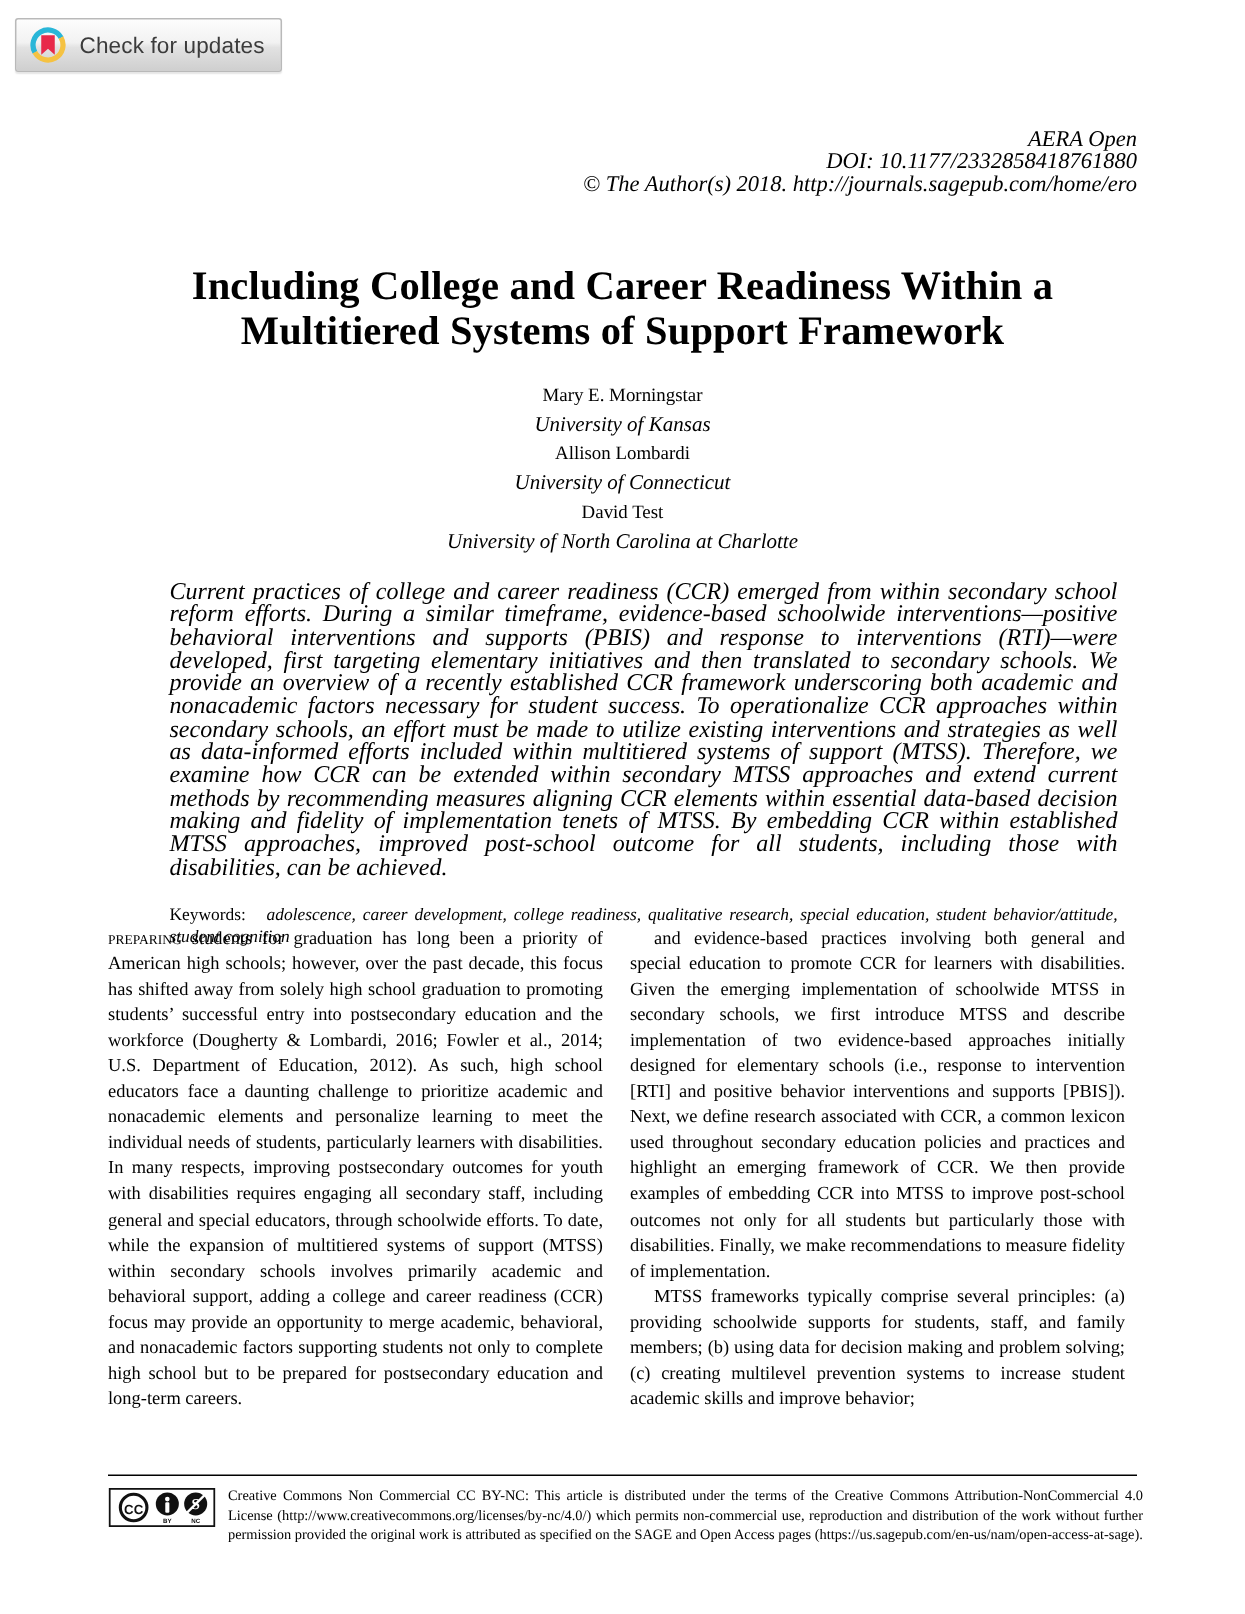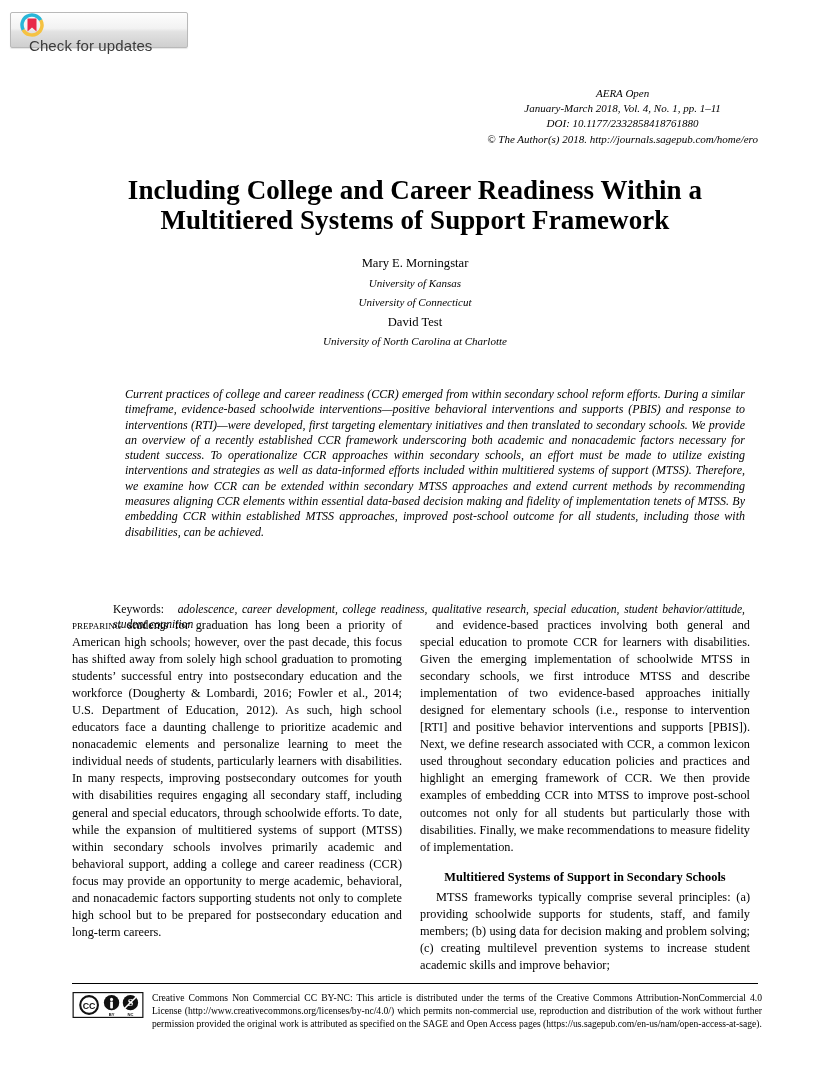--- a/index.html
+++ b/index.html
@@ -18,43 +18,42 @@
   .crossmark {
     position: absolute;
     left: 10px;
     top: 12px;
     width: 178px;
     height: 36px;
     background: linear-gradient(to bottom, #fdfdfd 0%, #f2f2f2 45%, #e2e2e2 55%, #cfcfcf 100%);
     border: 1px solid #b9b9b9;
     border-radius: 2px;
     display: flex;
-    align-items: flex-start;
+    align-items: center;
     padding-left: 9px;
     box-shadow: 0 1px 1px rgba(0,0,0,0.10);
-    flex-direction: column;
   }
   .crossmark-logo { width: 24px; height: 24px; flex: 0 0 auto; }
   .crossmark-label {
     font-family: "Liberation Sans", sans-serif;
     font-size: 15px;
     color: #3b3b3b;
     margin-left: 9px;
     letter-spacing: 0.1px;
     white-space: nowrap;
   }
 
   
   .journal-meta {
     position: absolute;
     right: 72px;
     top: 86px;
-    text-align: center;
+    text-align: right;
     font-style: italic;
-    font-size: 11px;
+    font-size: 15px;
     line-height: 15.2px;
     color: #000;
   }
 
   
   .title {
     position: absolute;
     left: 95px;
     right: 95px;
     top: 157px;
@@ -72,36 +71,35 @@
     right: 95px;
     top: 254px;
     text-align: center;
   }
   .author-name {
     font-size: 12.6px;
     font-weight: normal;
     line-height: 19.5px;
   }
   .author-affil {
-    font-size: 11px;
+    font-size: 14px;
     font-style: italic;
     line-height: 19.5px;
   }
 
   
   .abstract {
     position: absolute;
     left: 113px;
     right: 85px;
     top: 387px;
     font-style: italic;
-    font-size: 12px;
+    font-size: 16px;
     line-height: 15.3px;
     text-align: justify;
-    margin-left: 12px;
   }
   .keywords {
     position: absolute;
     left: 113px;
     right: 85px;
     top: 556px;
     font-size: 11.6px;
     line-height: 15.3px;
     text-align: justify;
     margin-top: 46px;
@@ -173,49 +171,48 @@
       <circle cx="24" cy="24" r="20" fill="none" stroke="#29b6d8" stroke-width="7" stroke-dasharray="63 63" transform="rotate(150 24 24)"></circle>
       <circle cx="24" cy="24" r="20" fill="none" stroke="#f5c242" stroke-width="7" stroke-dasharray="63 63" transform="rotate(-30 24 24)"></circle>
       <path d="M15 11 h18 v26 l-9 -8 l-9 8 Z" fill="#e8294a"></path>
     </svg>
   </span>
   <span class="crossmark-label">Check for updates</span>
 </div>
 
 <div class="journal-meta">
   <div>AERA Open</div>
-  <div>January-March 2018, Vol. 4, No. 1, pp. 1–11</div>
   <div>DOI: 10.1177/2332858418761880</div>
   <div>© The Author(s) 2018. http://journals.sagepub.com/home/ero</div>
 </div>
 
 <h1 class="title">Including College and Career Readiness Within a Multitiered Systems of Support Framework</h1>
 
 <div class="authors">
   <div class="author-name">Mary E. Morningstar</div>
   <div class="author-affil">University of Kansas</div>
+  <div class="author-name">Allison Lombardi</div>
   <div class="author-affil">University of Connecticut</div>
   <div class="author-name">David Test</div>
   <div class="author-affil">University of North Carolina at Charlotte</div>
 </div>
 
 <div class="abstract">Current practices of college and career readiness (CCR) emerged from within secondary school reform efforts. During a similar timeframe, evidence-based schoolwide interventions—positive behavioral interventions and supports (PBIS) and response to interventions (RTI)—were developed, first targeting elementary initiatives and then translated to secondary schools. We provide an overview of a recently established CCR framework underscoring both academic and nonacademic factors necessary for student success. To operationalize CCR approaches within secondary schools, an effort must be made to utilize existing interventions and strategies as well as data-informed efforts included within multitiered systems of support (MTSS). Therefore, we examine how CCR can be extended within secondary MTSS approaches and extend current methods by recommending measures aligning CCR elements within essential data-based decision making and fidelity of implementation tenets of MTSS. By embedding CCR within established MTSS approaches, improved post-school outcome for all students, including those with disabilities, can be achieved.</div>
 
 <div class="keywords">
   <span class="kw-label">Keywords:</span>
   &nbsp;&nbsp;<span class="kw-list">adolescence, career development, college readiness, qualitative research, special education, student behavior/attitude, student cognition</span>
 </div>
 
 <div class="body-cols">
   <div class="col">
     <p class="first"><span class="dropcaps">Preparing</span><span> students for graduation has long been a priority of American high schools; however, over the past decade, this focus has shifted away from solely high school graduation to promoting students’ successful entry into postsecondary education and the workforce (Dougherty &amp; Lombardi, 2016; Fowler et al., 2014; U.S. Department of Education, 2012). As such, high school educators face a daunting challenge to prioritize academic and nonacademic elements and personalize learning to meet the individual needs of students, particularly learners with disabilities. In many respects, improving postsecondary outcomes for youth with disabilities requires engaging all secondary staff, including general and special educators, through schoolwide efforts. To date, while the expansion of multitiered systems of support (MTSS) within secondary schools involves primarily academic and behavioral support, adding a college and career readiness (CCR) focus may provide an opportunity to merge academic, behavioral, and nonacademic factors supporting students not only to complete high school but to be prepared for postsecondary education and long-term careers.</span></p>
   </div>
   <div class="col">
     <p>and evidence-based practices involving both general and special education to promote CCR for learners with disabilities. Given the emerging implementation of schoolwide MTSS in secondary schools, we first introduce MTSS and describe implementation of two evidence-based approaches initially designed for elementary schools (i.e., response to intervention [RTI] and positive behavior interventions and supports [PBIS]). Next, we define research associated with CCR, a common lexicon used throughout secondary education policies and practices and highlight an emerging framework of CCR. We then provide examples of embedding CCR into MTSS to improve post-school outcomes not only for all students but particularly those with disabilities. Finally, we make recommendations to measure fidelity of implementation.</p>
-    <h2 class="section-head">Multitiered Systems of Support in Secondary Schools</h2>
     <p>MTSS frameworks typically comprise several principles: (a) providing schoolwide supports for students, staff, and family members; (b) using data for decision making and problem solving; (c) creating multilevel prevention systems to increase student academic skills and improve behavior;</p>
   </div>
 </div>
 
 <div class="footer-rule"></div>
 <div class="footer">
   <span class="cc-badge">
     <svg viewBox="0 0 120 44" width="72" height="26">
       <rect x="1" y="1" width="118" height="42" fill="#fff" stroke="#111" stroke-width="2"></rect>
       <circle cx="28" cy="22" r="15" fill="#fff" stroke="#111" stroke-width="3.5"></circle>

